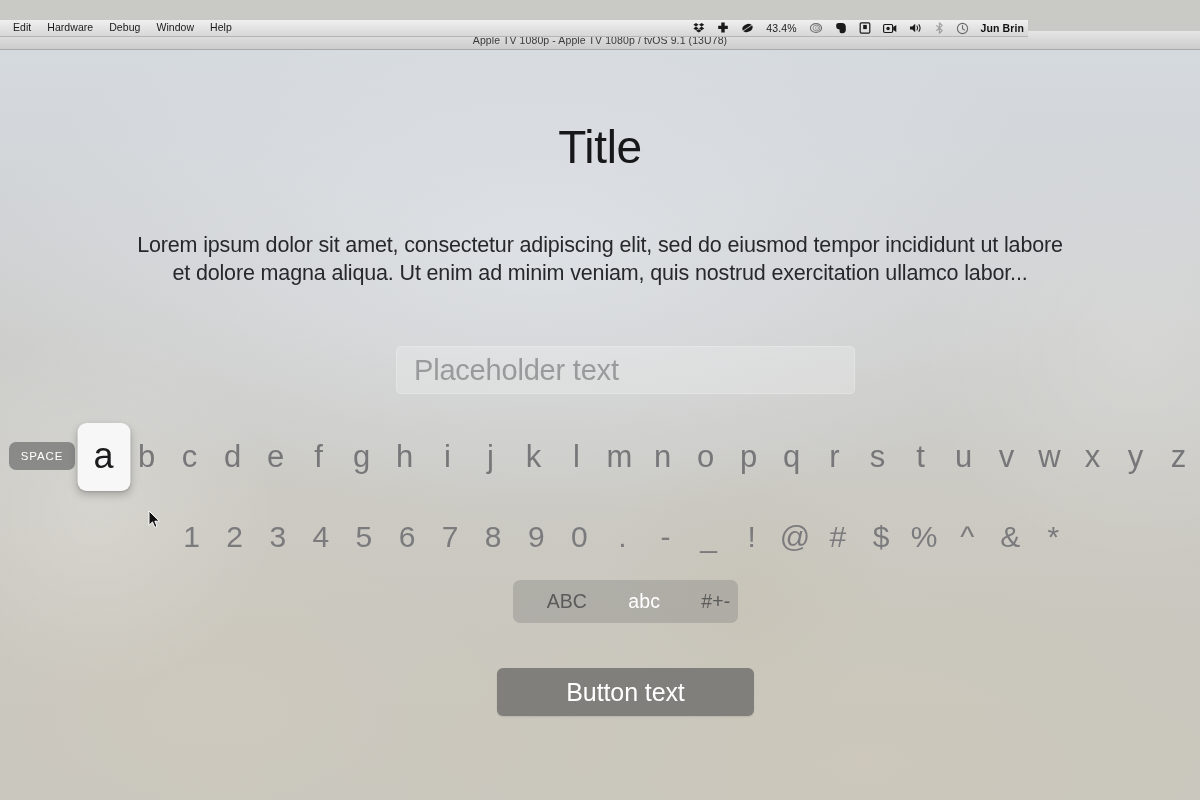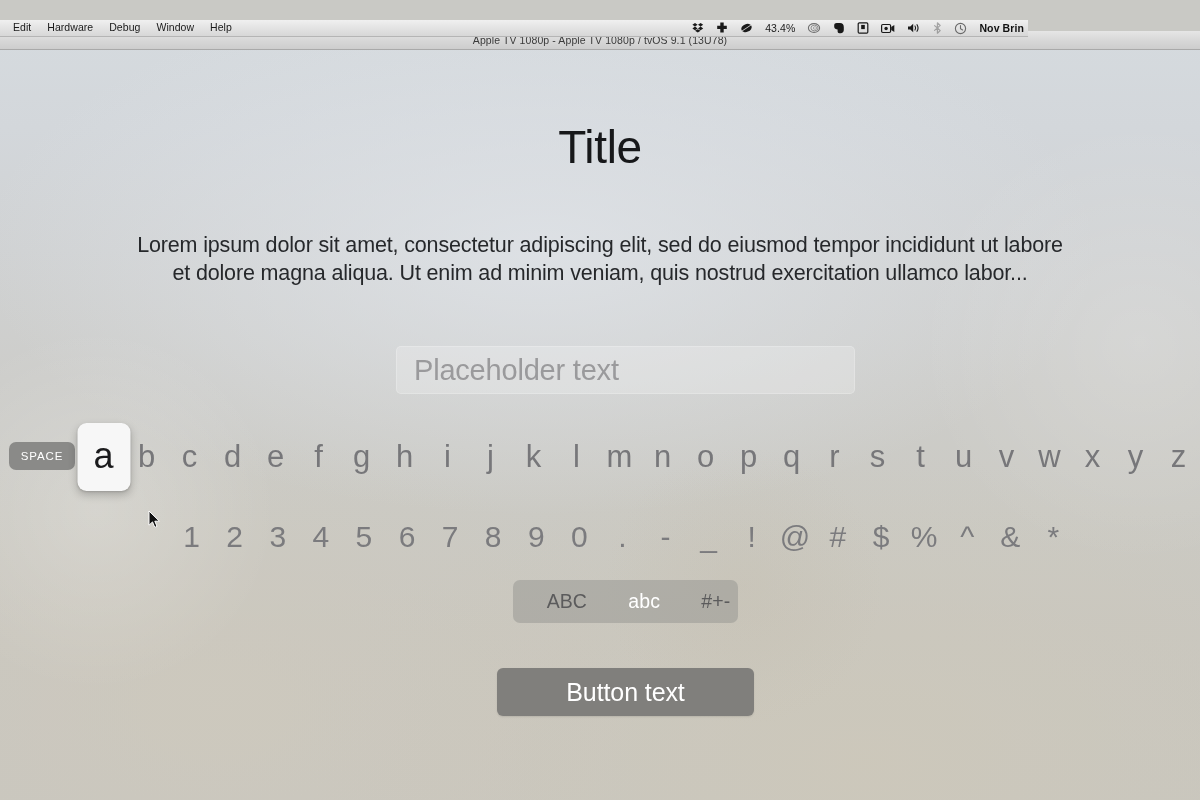--- a/index.html
+++ b/index.html
@@ -371,21 +371,21 @@
         <svg width="9" height="12" viewBox="0 0 9 12">
           <path d="M4.4 0.8 L7.2 3.4 L4.4 6 L4.4 0.8 M4.4 6 L7.2 8.6 L4.4 11.2 L4.4 6 M4.4 6 L1.6 3.6 M4.4 6 L1.6 8.4" fill="none" stroke="#1a1a1a" stroke-width="1.2" stroke-linejoin="round" stroke-linecap="round"></path>
         </svg>
       </div>
       <div class="status-item">
         <svg width="13" height="13" viewBox="0 0 13 13">
           <circle cx="6.5" cy="6.5" r="5.1" fill="none" stroke="#6b6b6b" stroke-width="1.1"></circle>
           <path d="M6.5 3.5 L6.5 6.7 L8.6 7.9" fill="none" stroke="#6b6b6b" stroke-width="1.1" stroke-linecap="round"></path>
         </svg>
       </div>
-      <div class="status-name">Nov Brin</div>
+      <div class="status-name">Jun Brin</div>
     </div>
   </div>
 
   <div class="titlebar">
     <div class="titlebar-text">Apple TV 1080p - Apple TV 1080p / tvOS 9.1 (13U78)</div>
   </div>
 
   <div class="tvscreen">
     <div class="tv-noise"></div>
 

